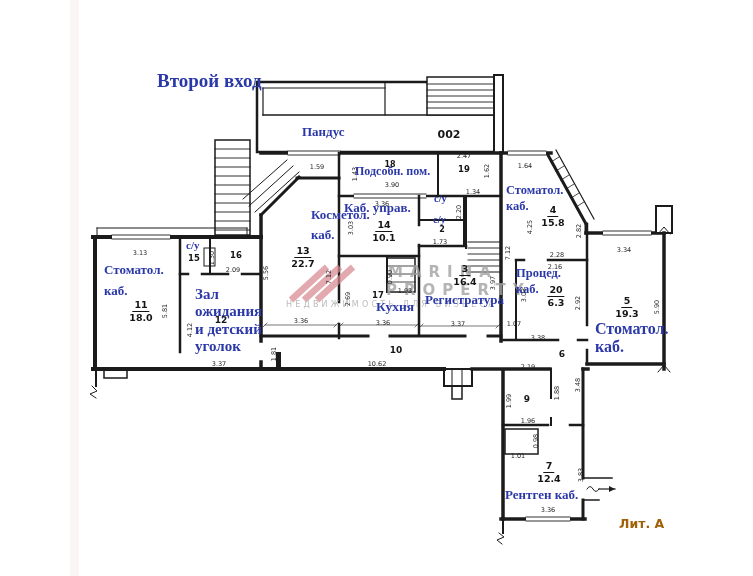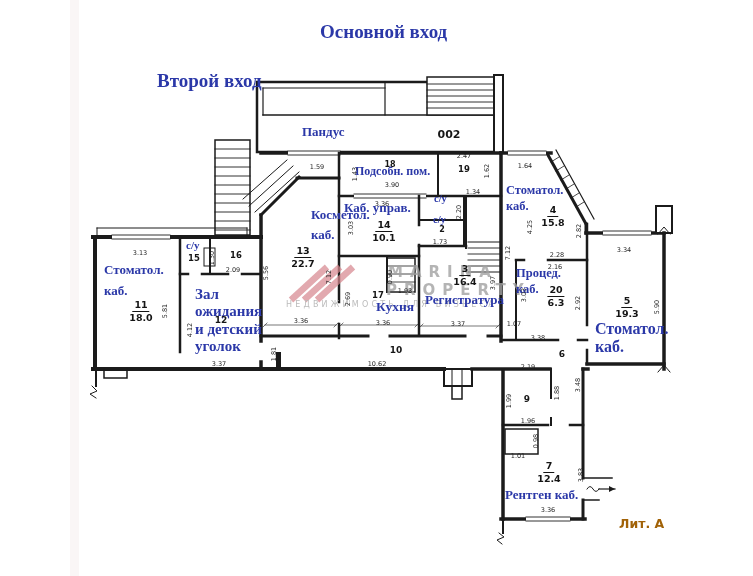--- a/index.html
+++ b/index.html
@@ -197,21 +197,20 @@
 
     <g>
       <line x1="583" y1="478" x2="612" y2="478" stroke-width="1.5"></line>
       <line x1="583" y1="500" x2="599" y2="500" stroke-width="1.5"></line>
       <path d="M587,489 q3,-5 6,0 q3,5 6,0" stroke-width="1"></path>
       <line x1="599" y1="489" x2="615" y2="489" stroke-width="1.2"></line>
       <path d="M615,489 l-6,-3 l0,6 z" fill="#1b1b1b" stroke="none"></path>
     </g>
   </svg>
 
-  <div class="title" style="left:320px;top:21px;">Основной вход</div>
   <div class="title" style="left:113px;top:70px;margin-left:44px;">Второй вход</div>
   <div class="litera" style="left:619px;top:516px;">Лит. А</div>
 
   <div class="watermark">
     <svg width="72" height="40" style="position:absolute;left:2px;top:2px;">
       <g stroke="#d6888f" stroke-width="6.5" opacity="0.9">
         <line x1="4" y1="37" x2="40" y2="4"></line>
         <line x1="17" y1="37" x2="53" y2="4"></line>
         <line x1="30" y1="37" x2="66" y2="4"></line>
       </g>

